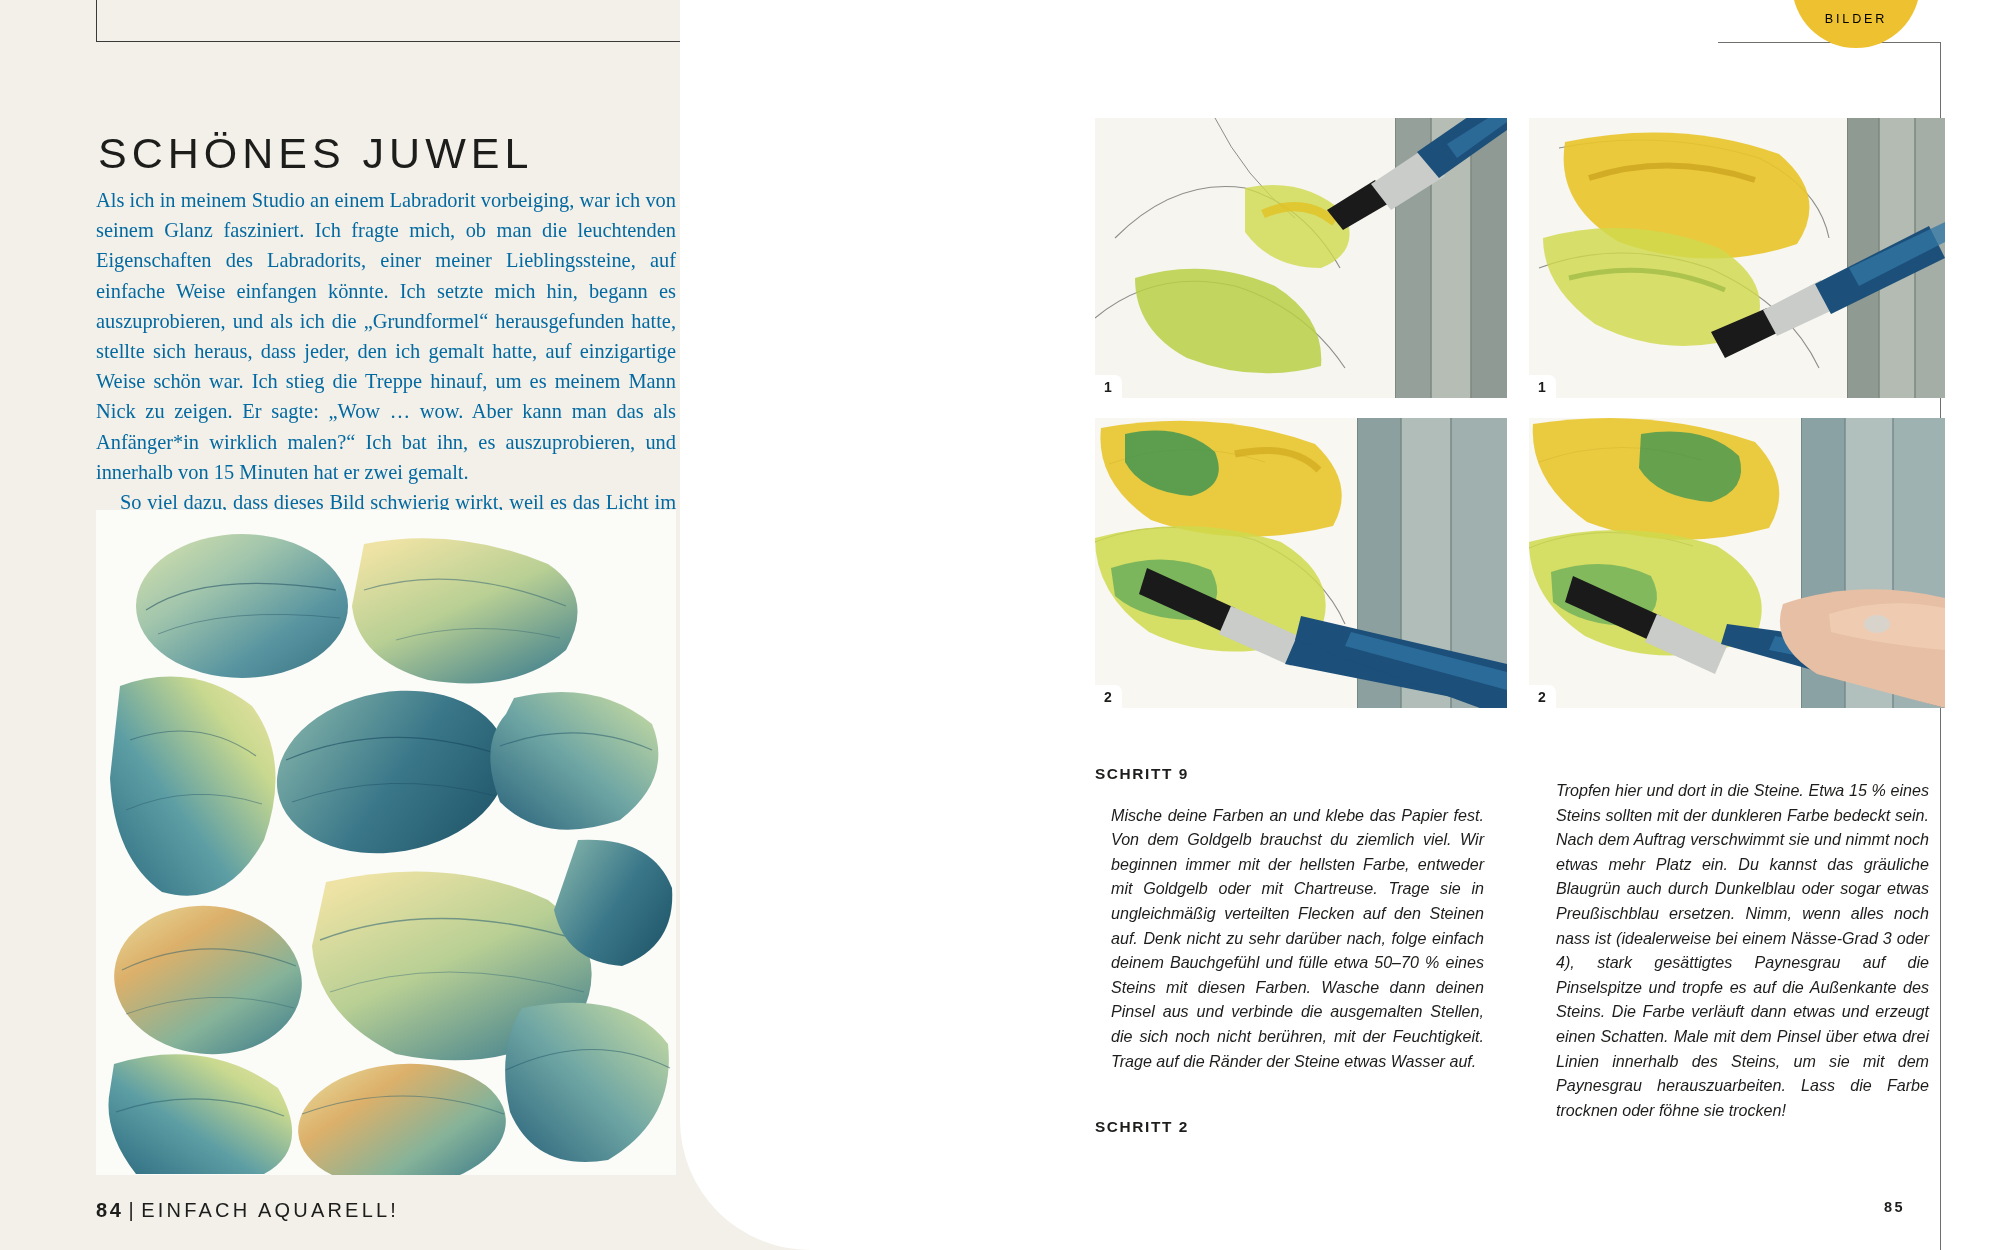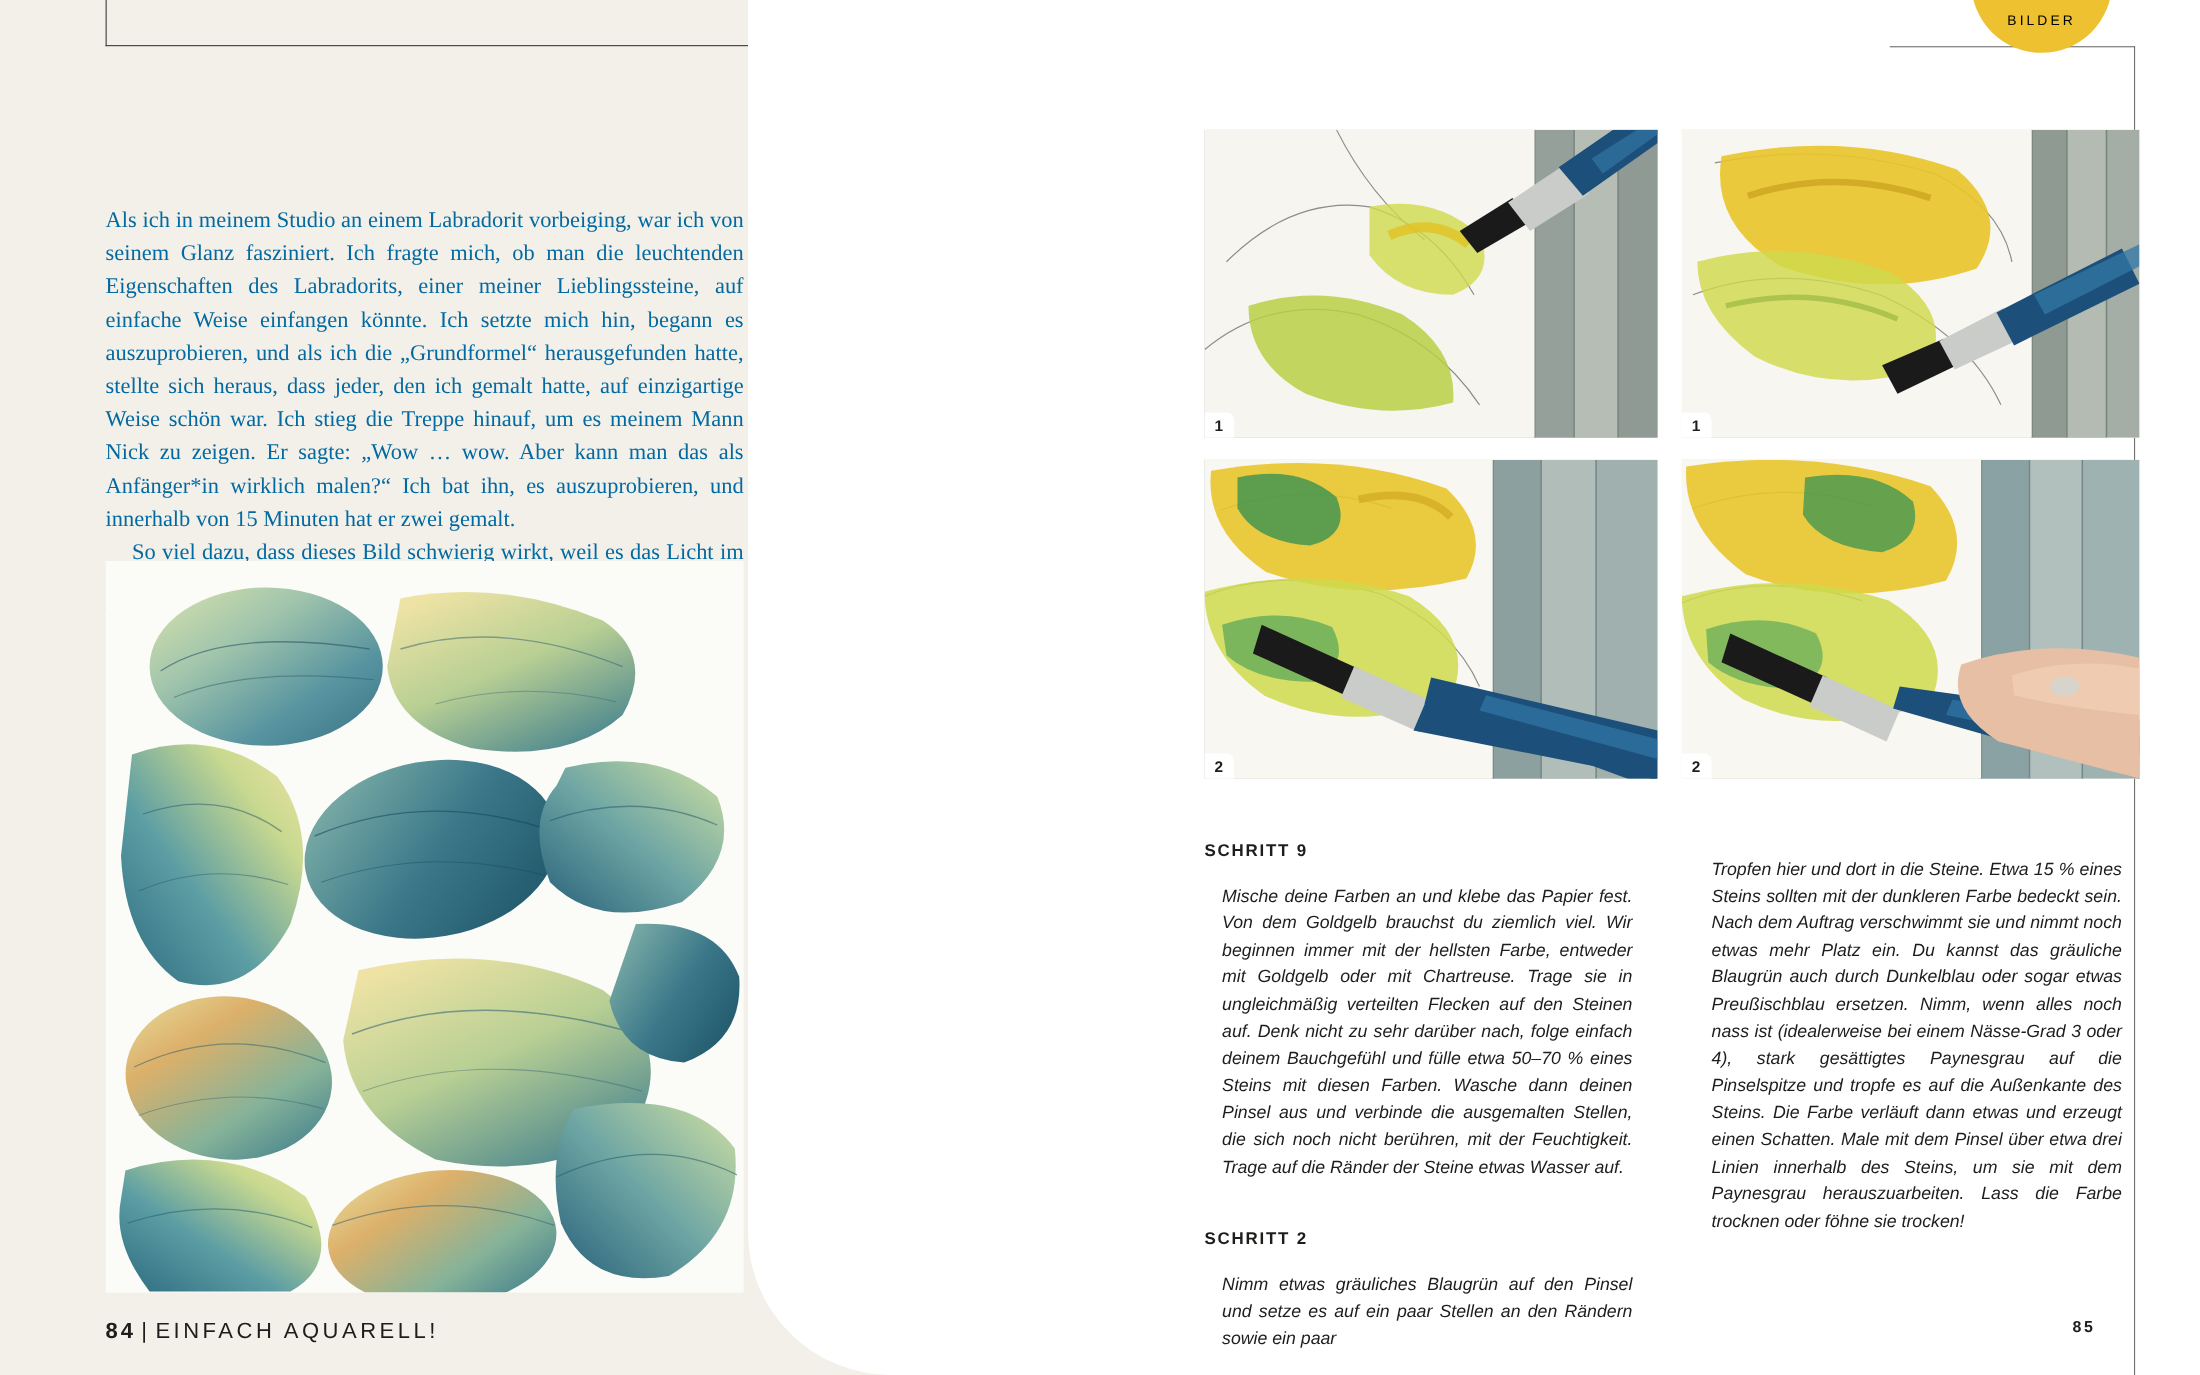--- a/index.html
+++ b/index.html
@@ -161,20 +161,21 @@
 </head>
 <body>
 
 <div class="spread">
 
   <div class="page-left">
 
     <div class="left-rule"></div>
     <div class="left-rule-h"></div>
 
+    <h1 class="title">SCHÖNES JUWEL</h1>
 
     <div class="body-col">
       <p>Als ich in meinem Studio an einem Labradorit vorbeiging, war ich von seinem Glanz fasziniert. Ich fragte mich, ob man die leuchtenden Eigenschaften des Labradorits, einer meiner Lieblingssteine, auf einfache Weise einfangen könnte. Ich setzte mich hin, begann es auszuprobieren, und als ich die „Grundformel“ herausgefunden hatte, stellte sich heraus, dass jeder, den ich gemalt hatte, auf einzigartige Weise schön war. Ich stieg die Treppe hinauf, um es meinem Mann Nick zu zeigen. Er sagte: „Wow … wow. Aber kann man das als Anfänger*in wirklich malen?“ Ich bat ihn, es auszuprobieren, und innerhalb von 15 Minuten hat er zwei gemalt.</p>
       <p class="indent">So viel dazu, dass dieses Bild schwierig wirkt, weil es das Licht im Labradorit spiegelt. Aber wenn du im Flow bist, wirst du es hinbekommen, denn schließlich sieht auch in der Natur jeder Stein anders aus.</p>
     </div>
 
     <div class="artwork">
       <svg viewBox="0 0 580 665" preserveAspectRatio="none">
         <defs>
           <linearGradient id="g1" x1="0" y1="0" x2="1" y2="1">
@@ -453,21 +454,20 @@
       <div class="ph-badge">2</div>
     </div>
   </div>
 
   <div class="cols">
     <div class="col c1">
       <div class="step-h">SCHRITT 9</div>
       <p>Mische deine Farben an und klebe das Papier fest. Von dem Goldgelb brauchst du ziemlich viel. Wir beginnen immer mit der hellsten Farbe, entweder mit Goldgelb oder mit Chartreuse. Trage sie in ungleichmäßig verteilten Flecken auf den Steinen auf. Denk nicht zu sehr darüber nach, folge einfach deinem Bauchgefühl und fülle etwa 50–70 % eines Steins mit diesen Farben. Wasche dann deinen Pinsel aus und verbinde die ausgemalten Stellen, die sich noch nicht berühren, mit der Feuchtigkeit. Trage auf die Ränder der Steine etwas Wasser auf.</p>
       <div class="spacer"></div>
       <div class="step-h">SCHRITT 2</div>
-      <p>Nimm etwas gräuliches Blaugrün auf den Pinsel und setze es auf ein paar Stellen an den Rändern sowie ein paar</p>
     </div>
     <div class="col c2">
       <p>Tropfen hier und dort in die Steine. Etwa 15 % eines Steins sollten mit der dunkleren Farbe bedeckt sein. Nach dem Auftrag verschwimmt sie und nimmt noch etwas mehr Platz ein. Du kannst das gräuliche Blaugrün auch durch Dunkelblau oder sogar etwas Preußischblau ersetzen. Nimm, wenn alles noch nass ist (idealerweise bei einem Nässe-Grad 3 oder 4), stark gesättigtes Paynesgrau auf die Pinselspitze und tropfe es auf die Außenkante des Steins. Die Farbe verläuft dann etwas und erzeugt einen Schatten. Male mit dem Pinsel über etwa drei Linien innerhalb des Steins, um sie mit dem Paynesgrau herauszuarbeiten. Lass die Farbe trocknen oder föhne sie trocken!</p>
     </div>
   </div>
 
   <div class="footer-right">85</div>
 </div>
 
 </body></html>

